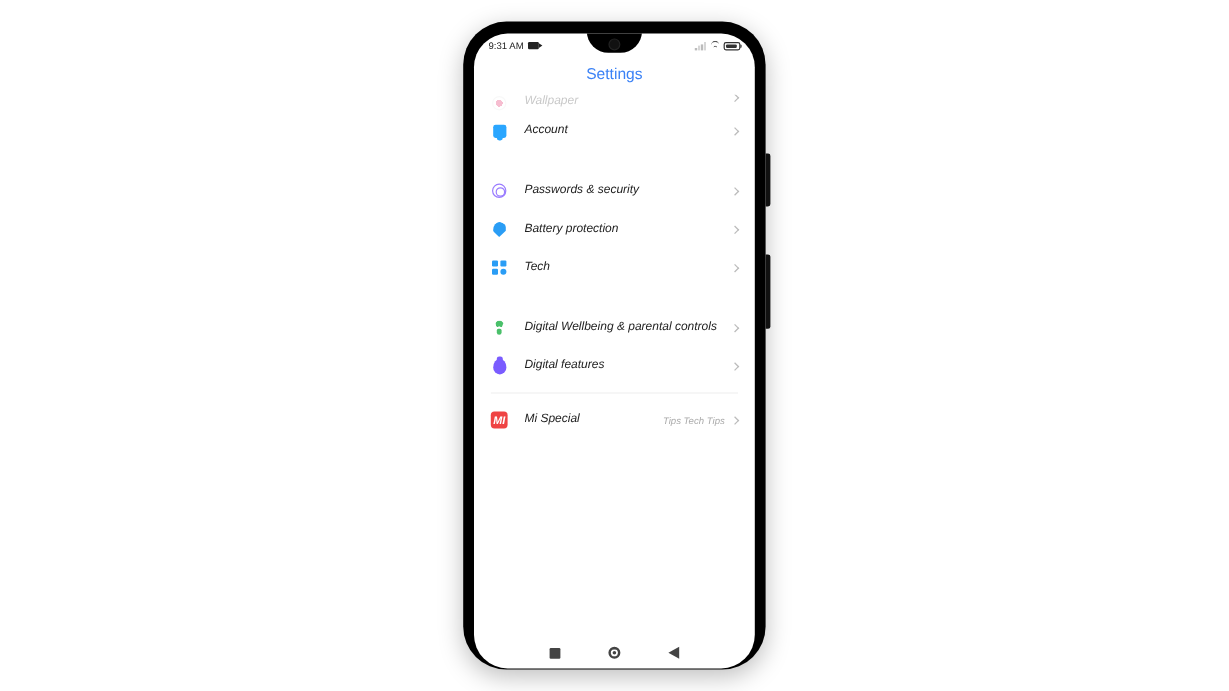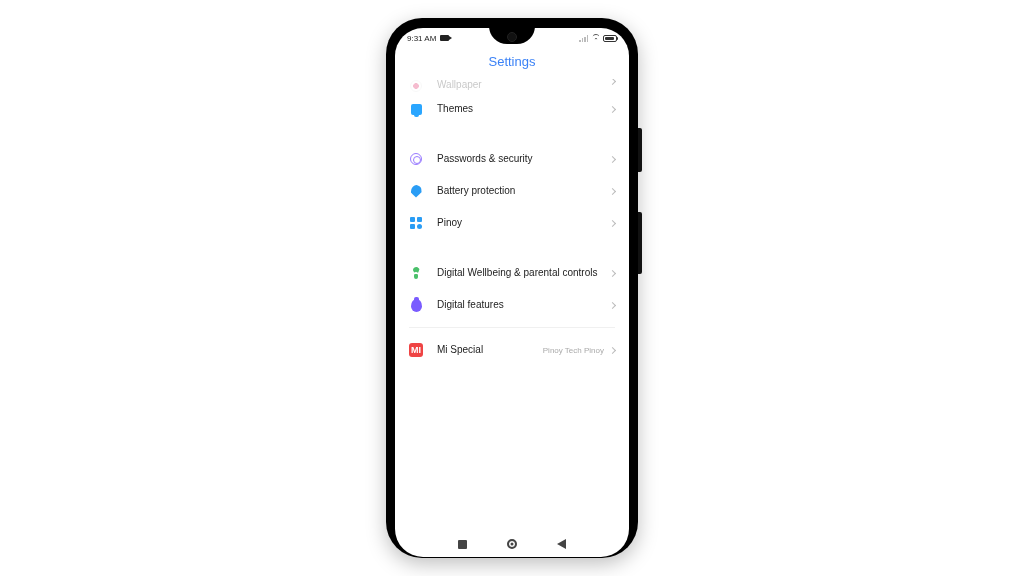--- a/index.html
+++ b/index.html
@@ -117,20 +117,21 @@
   .header-title {
     font-size: 13px;
     font-weight: 500;
     color: #3b82f6;
   }
   .content {
     flex: 1;
     overflow: hidden;
     font-size: 10px;
     color: #333;
+    font-style: italic;
   }
   .row {
     display: flex;
     align-items: center;
     padding: 8px 14px;
     position: relative;
     min-height: 32px;
   }
   .row.cutoff {
     height: 14px; min-height: 0; padding-top: 0; padding-bottom: 4px;
@@ -247,21 +248,21 @@
             <span class="i-wallpaper"></span>
           </span>
         <span class="label" style="opacity:0.25">Wallpaper</span>
         <span class="chevron"></span>
       </div>
 
       <div class="row">
         <span class="icon">
             <span class="i-themes"></span>
           </span>
-        <span class="label">Themes</span>
+        <span class="label">Account</span>
         <span class="chevron"></span>
       </div>
 
       <div class="group-gap"></div>
 
       <div class="row">
         <span class="icon">
             <span class="i-fingerprint"></span>
           </span>
         <span class="label">Passwords &amp; security</span>
@@ -274,21 +275,21 @@
           </span>
         <span class="label">Battery protection</span>
         <span class="chevron"></span>
       </div>
 
 
       <div class="row">
         <span class="icon">
             <span class="i-apps"></span>
           </span>
-        <span class="label">Pinoy</span>
+        <span class="label">Tech</span>
         <span class="chevron"></span>
       </div>
 
 
       <div class="group-gap"></div>
 
       <div class="row">
         <span class="icon">
             <span class="i-wellbeing"></span>
           </span>
@@ -304,21 +305,21 @@
         <span class="chevron"></span>
       </div>
 
       <div class="divider"></div>
 
       <div class="row">
         <span class="icon">
             <span class="i-mi">MI</span>
           </span>
         <span class="label">Mi Special</span>
-        <span class="sublabel">Pinoy Tech Pinoy</span>
+        <span class="sublabel">Tips Tech Tips</span>
         <span class="chevron"></span>
       </div>
 
     </div>
 
     <div class="nav-bar">
       <span class="nav-square"></span>
       <span class="nav-circle"></span>
       <span class="nav-triangle"></span>
     </div>

